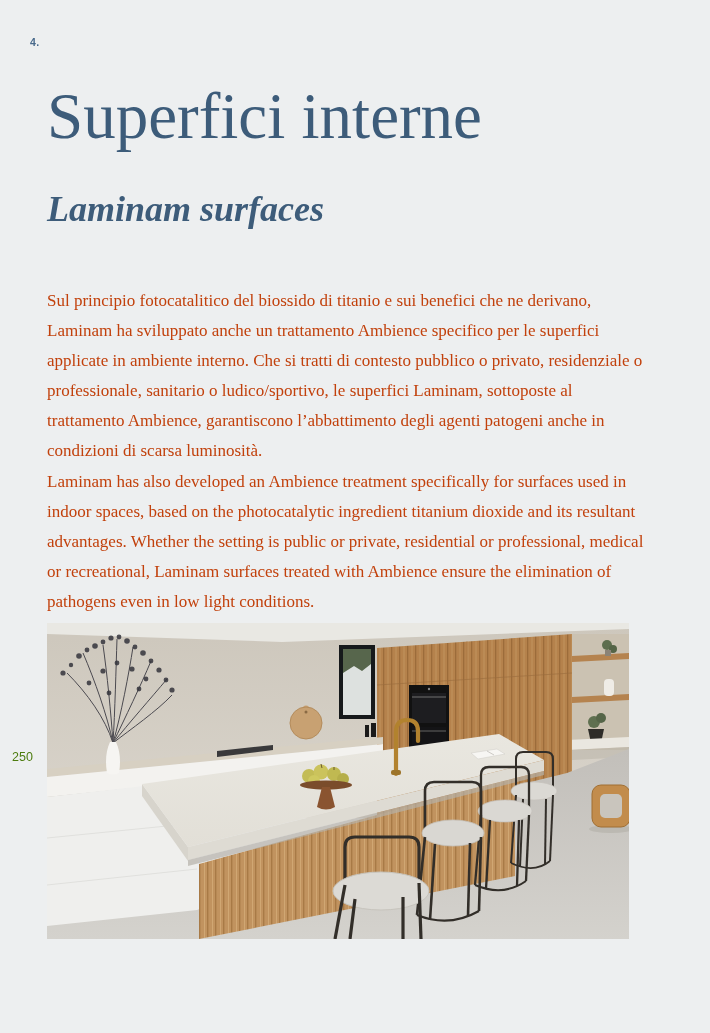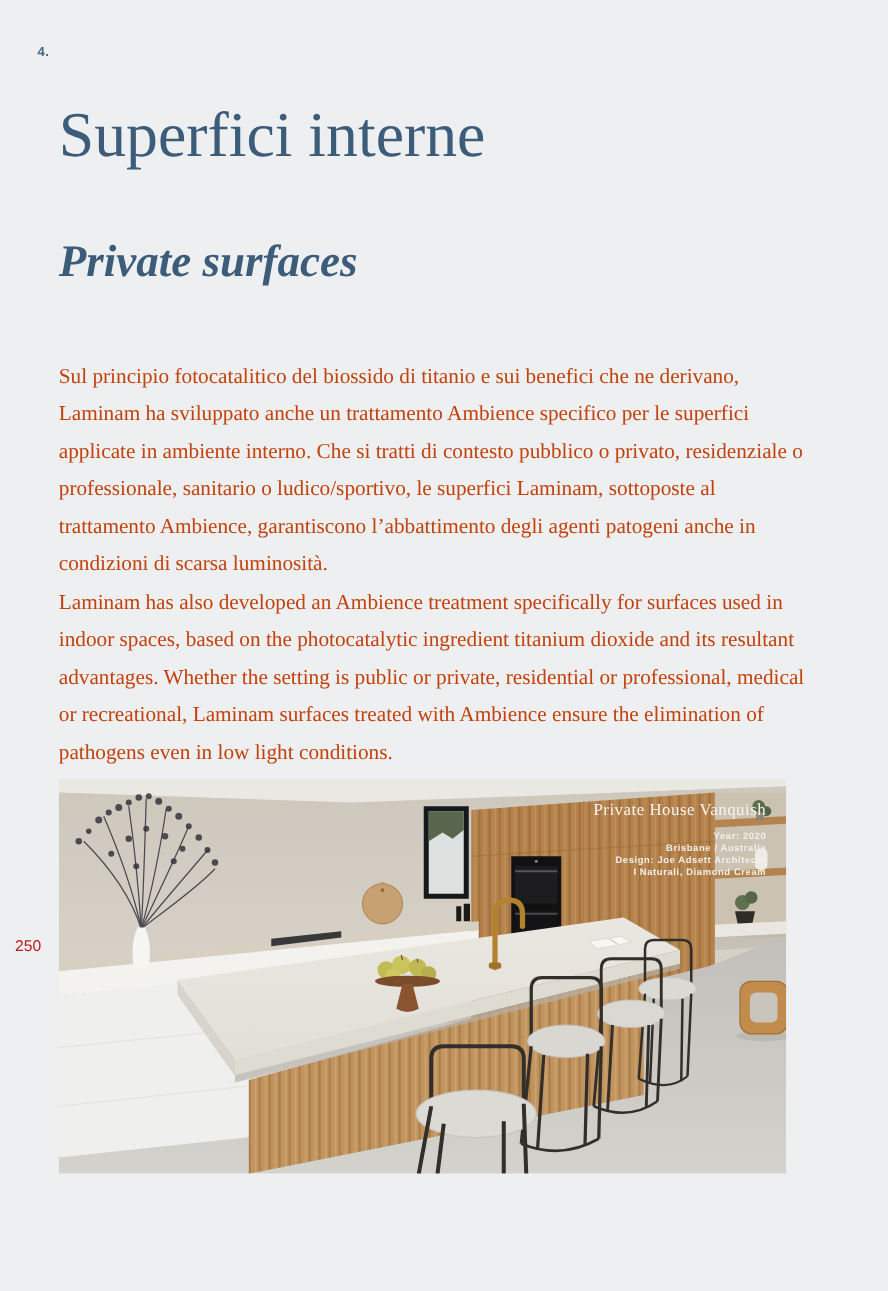--- a/index.html
+++ b/index.html
@@ -8,54 +8,54 @@
   .page{position:relative;width:710px;height:1033px;background:#edeff0;}
 
   
   .sec-num{position:absolute;left:30px;top:36px;font-family:"Liberation Sans",sans-serif;
            font-size:10.5px;font-weight:bold;color:#47688a;letter-spacing:.3px;}
   .sec-title{position:absolute;left:83px;top:36px;font-family:"Liberation Sans",sans-serif;
              font-size:10.5px;color:#47688a;letter-spacing:.2px;white-space:nowrap;}
   .sec-title .en{font-style:italic;}
 
   
-  .h1{position:absolute;left:47px;top:84px;font-size:51px;line-height:1;
+  .h1{position:absolute;left:47px;top:84px;font-size:65px;line-height:1;
       color:#3d5c7a;white-space:nowrap;font-weight:normal;}
   .h2{position:absolute;left:47px;top:190px;font-size:36px;line-height:1.1;
       color:#3d5c7a;font-style:italic;font-weight:bold;white-space:nowrap;}
 
   
   .para{position:absolute;left:47px;width:598px;font-size:17px;line-height:30px;
         color:#c2410c;text-align:left;}
   .para.it-lang{top:286px;}
   .para.en-lang{top:467px;}
 
   
   .pagenum{position:absolute;left:12px;top:750px;font-family:"Liberation Sans",sans-serif;
-           font-size:12.5px;color:#b91c1c;}
+           font-size:12.5px;color:#4d7c0f;}
 
   
   .figure{position:absolute;left:47px;top:623px;width:582px;height:316px;overflow:hidden;}
   .figure svg{display:block;width:582px;height:316px;}
   .caption{position:absolute;top:17px;right:16px;text-align:right;}
   .caption-title{font-family:"Liberation Serif",serif;font-size:13.5px;letter-spacing:.4px;
                  color:#f6f4f0;white-space:nowrap;}
   .caption-lines{margin-top:8px;font-family:"Liberation Sans",sans-serif;font-size:7.5px;
                  font-weight:bold;line-height:9.5px;letter-spacing:.5px;color:#f2f0ec;}
   .caption-lines div{white-space:nowrap;}
 </style>
 </head>
 <body>
 
 <div class="page">
 
   <span class="sec-num">4.</span>
 
   <div class="h1">Superfici interne</div>
-  <div class="h2">Private surfaces</div>
+  <div class="h2">Laminam surfaces</div>
 
   <div class="para it-lang">Sul principio fotocatalitico del biossido di titanio e sui benefici che ne derivano, Laminam ha sviluppato anche un trattamento Ambience specifico per le superfici applicate in ambiente interno. Che si tratti di contesto pubblico o privato, residenziale o professionale, sanitario o ludico/sportivo, le superfici Laminam, sottoposte al trattamento Ambience, garantiscono l’abbattimento degli agenti patogeni anche in condizioni di scarsa luminosità.</div>
   <div class="para en-lang">Laminam has also developed an Ambience treatment specifically for surfaces used in indoor spaces, based on the photocatalytic ingredient titanium dioxide and its resultant advantages. Whether the setting is public or private, residential or professional, medical or recreational, Laminam surfaces treated with Ambience ensure the elimination of pathogens even in low light conditions.</div>
 
   <div class="pagenum">250</div>
 
   <div class="figure">
     <svg viewBox="0 0 582 316" preserveAspectRatio="none">
       <defs>
         <linearGradient id="wallg" x1="0" y1="0" x2="0" y2="1">
@@ -258,24 +258,15 @@
           <path d="M298,262 L298,224 Q298,214 308,214 L362,214 Q372,214 372,224 L372,260"></path>
           <ellipse cx="334" cy="268" rx="48" ry="19" fill="#dcdad5" stroke="#c7c4bd" stroke-width="1"></ellipse>
           <line x1="298" y1="262" x2="288" y2="316"></line>
             <line x1="372" y1="260" x2="374" y2="316"></line>
           <line x1="308" y1="276" x2="303" y2="316"></line>
             <line x1="356" y1="274" x2="356" y2="316"></line>
         </g>
       </g>
     </svg>
 
-    <div class="caption">
-      <div class="caption-title">Private House Vanquish</div>
-      <div class="caption-lines">
-        <div>Year: 2020</div>
-        <div>Brisbane / Australia</div>
-        <div>Design: Joe Adsett Architects</div>
-        <div>I Naturali, Diamond Cream</div>
-      </div>
-    </div>
   </div>
 
 </div>
 
 </body></html>

